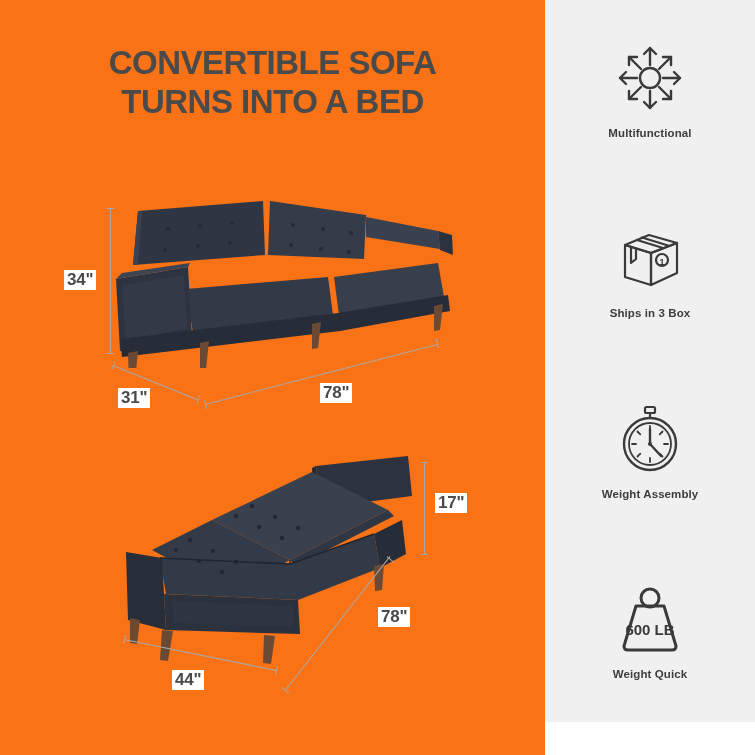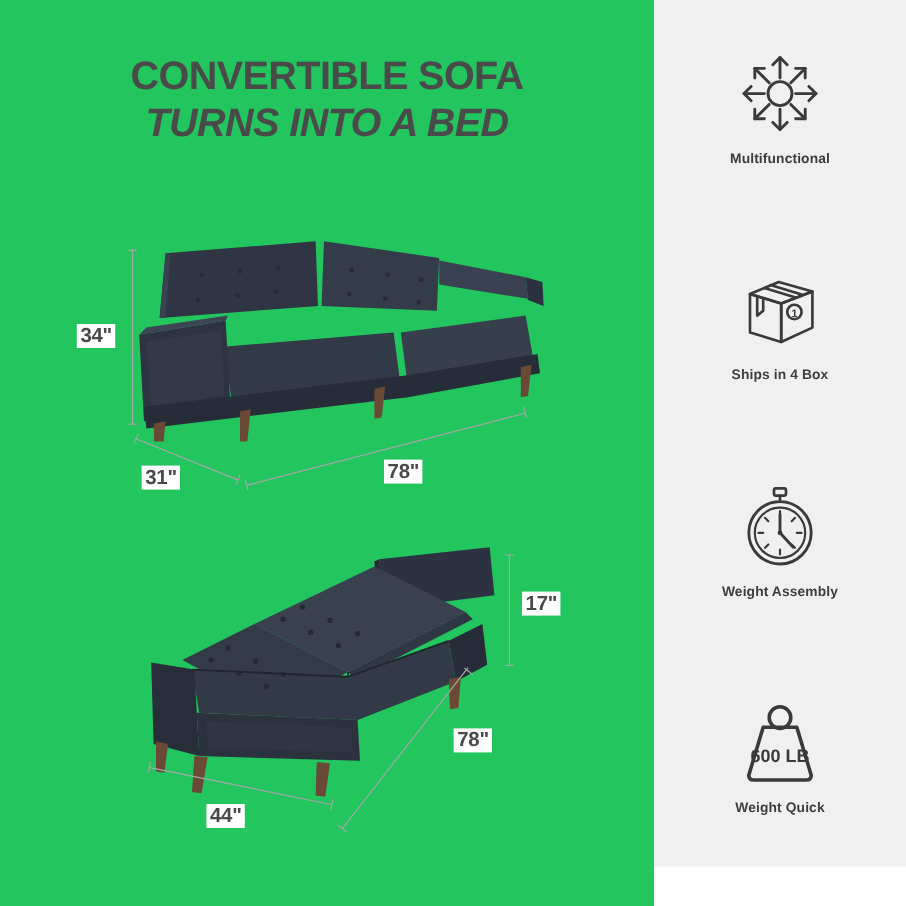--- a/index.html
+++ b/index.html
@@ -4,29 +4,29 @@
 <style>
   html,body{margin:0;padding:0;}
   body{
     width:755px;height:755px;
     font-family:"Liberation Sans","DejaVu Sans",sans-serif;
     background:#ffffff;overflow:hidden;
   }
   .page{position:relative;width:755px;height:755px;background:#fff;}
 
   
-  .main{position:absolute;left:0;top:0;width:545px;height:755px;background:#22c55e;}
+  .main{position:absolute;left:0;top:0;width:545px;height:755px;background:#f97316;}
 
   .headline{
     position:absolute;left:0;top:44px;width:545px;
     text-align:center;color:#4a4a4a;
     font-weight:700;font-size:33px;line-height:1.18;
     letter-spacing:-0.5px;
   }
-  .headline .l2{display:block;font-style:italic;}
+  .headline .l2{display:block;}
 
   
   .dimline{position:absolute;background:#a8a8a8;}
   .vline{width:1px;}
   .cap{position:absolute;background:#a8a8a8;}
   .capH{width:7px;height:1px;}
   .dimlabel{
     position:absolute;color:#4a4a4a;font-weight:700;font-size:17px;
     letter-spacing:-0.2px;white-space:nowrap;background:#fff;padding:0 3px;
   }
@@ -243,21 +243,21 @@
             <path d="M24 15 L50 23"></path>
             <path d="M29 12.5 L55 20.5"></path>
 
             <path d="M18 22 L18 38 L23 34 L23 24"></path>
 
             <circle cx="49" cy="35" r="6"></circle>
           </g>
           <text x="49" y="39.5" text-anchor="middle" font-family="Liberation Sans, sans-serif" font-size="9" font-weight="700" fill="#3a3a3a">1</text>
         </svg>
       </div>
-      <div class="flabel">Ships in 4 Box</div>
+      <div class="flabel">Ships in 3 Box</div>
     </div>
 
     <div class="feature">
       <div class="ficon">
         <svg width="70" height="70" viewBox="0 0 70 70">
           <g stroke="#3a3a3a" fill="none" stroke-linecap="round">
 
             <rect x="30" y="3" width="10" height="6" rx="1.5" stroke-width="2.2"></rect>
             <line x1="35" y1="9" x2="35" y2="13" stroke-width="2.2"></line>
 

